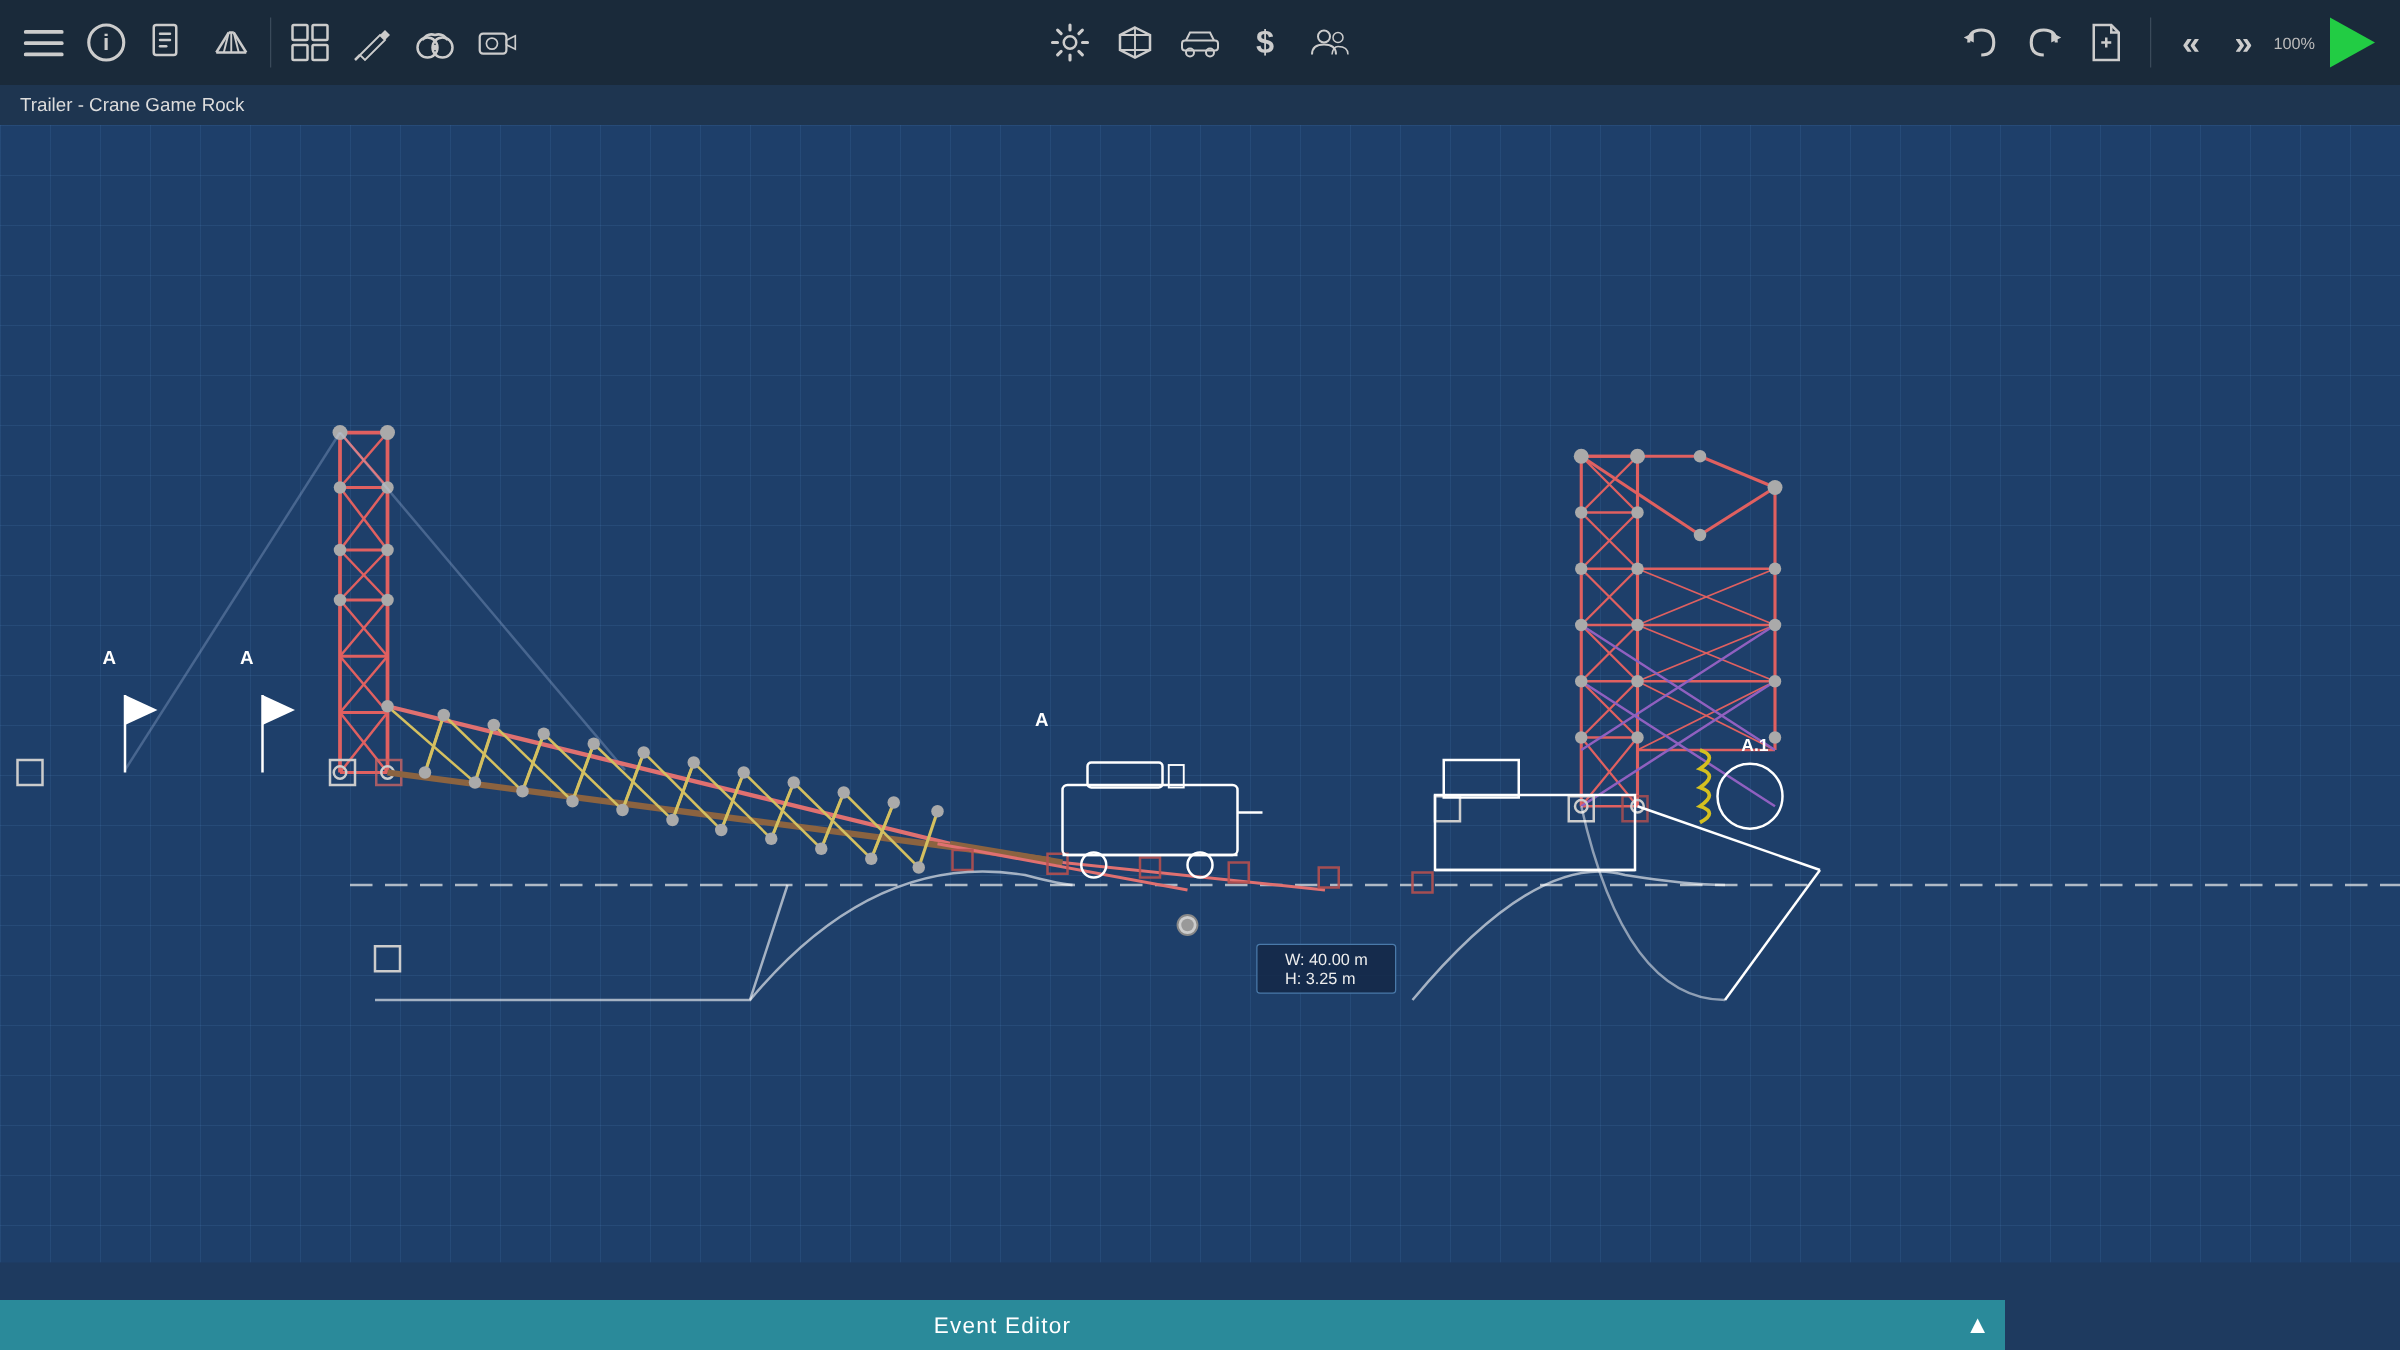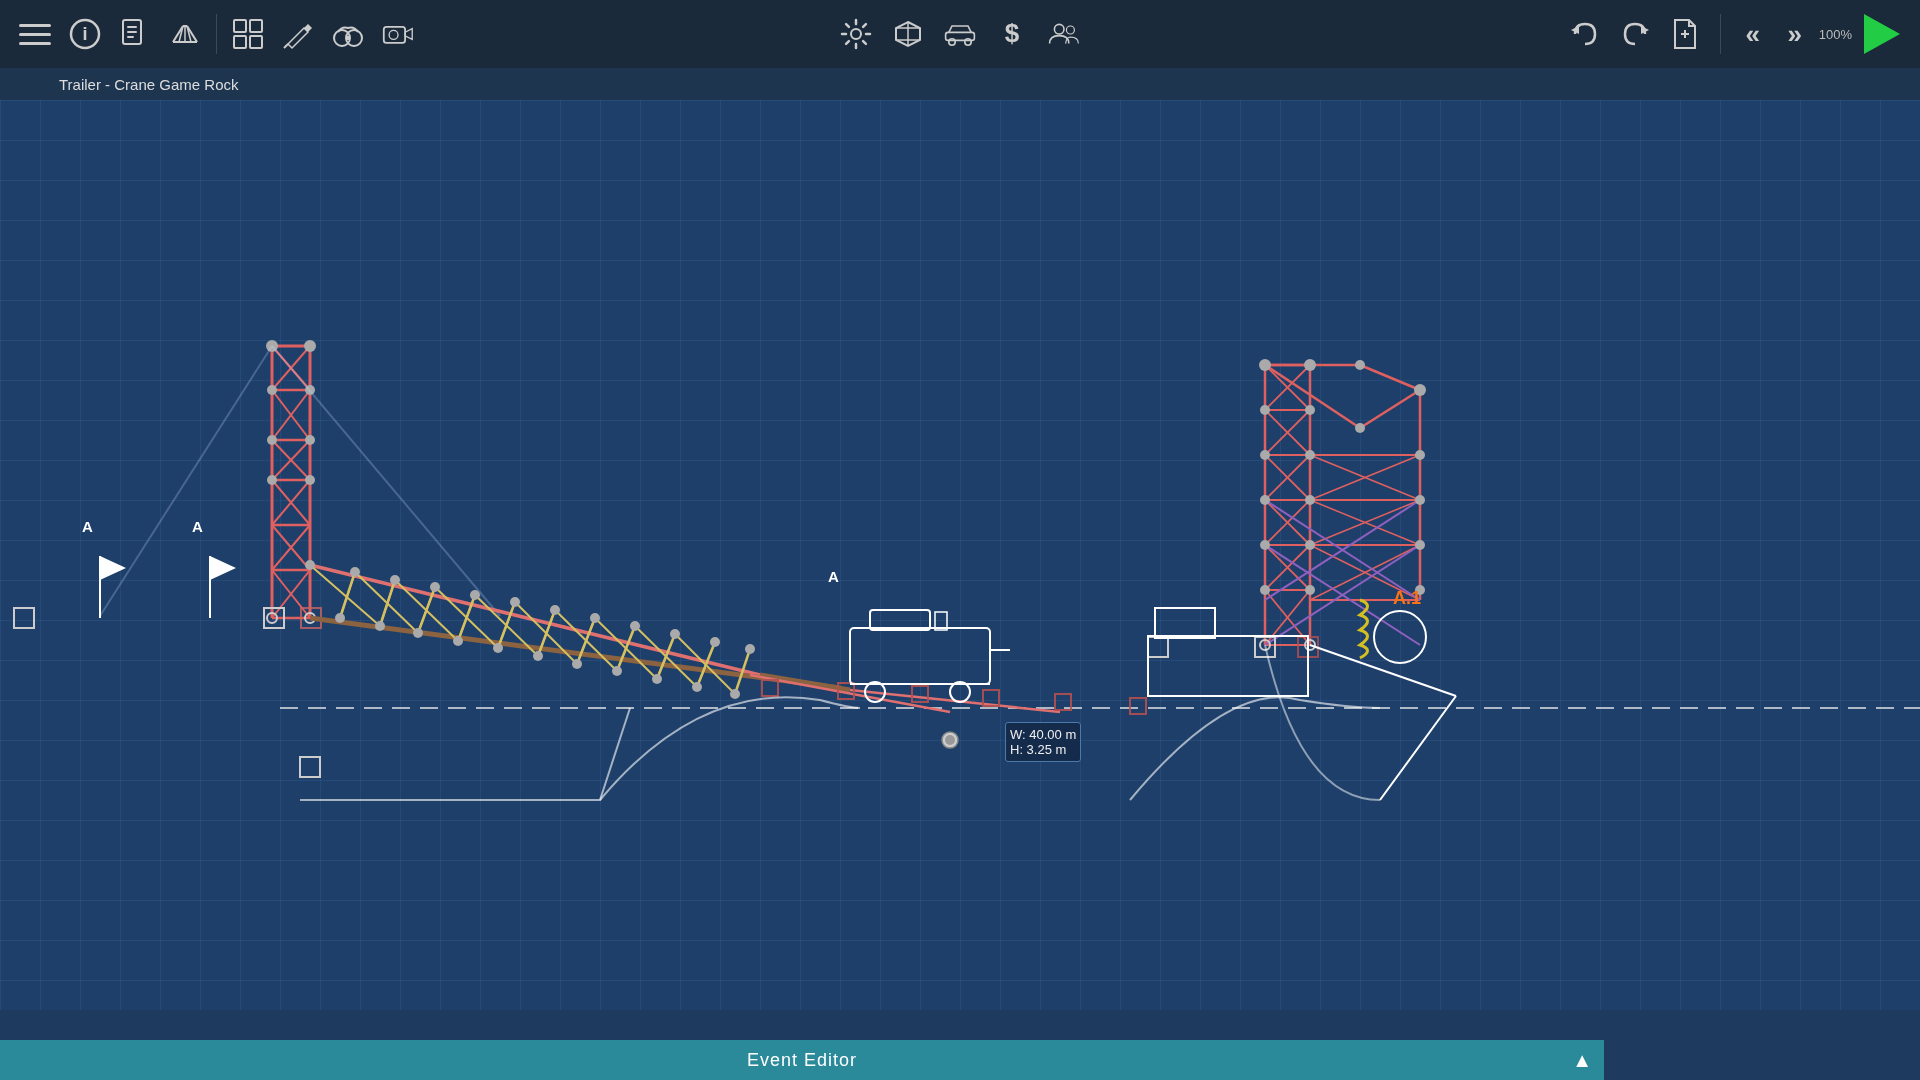--- a/index.html
+++ b/index.html
@@ -93,21 +93,20 @@
       width: 1920px;
       height: 32px;
       background: #1e3550;
       display: flex;
       align-items: center;
       padding: 0 16px;
     }
     .subtitle-text {
       color: #ddd;
       font-size: 15px;
-      margin-left: 43px;
     }
 
     
     #main-canvas {
       width: 1920px;
       height: 910px;
       background: #1e3f6a;
       position: relative;
       overflow: hidden;
     }
@@ -165,23 +164,24 @@
       font-weight: bold;
       pointer-events: none;
     }
 
     .measurement-box {
       position: absolute;
       background: rgba(20,40,70,0.85);
       border: 1px solid #4a7aaa;
       color: #eee;
       font-size: 13px;
-      padding: 4px 4px;
+      padding: 4px 22px;
       border-radius: 3px;
       pointer-events: none;
+      margin-top: 33px;
     }
 
     
     .icon-svg {
       fill: #ccc;
       width: 32px;
       height: 32px;
     }
   </style>
 </head>
@@ -584,21 +584,21 @@
 
     <circle cx="1400" cy="537" r="26" fill="none" stroke="white" stroke-width="2"></circle>
 
     <path d="M 1265 545 Q 1300 700 1380 700" fill="none" stroke="white" stroke-width="2" opacity="0.5"></path>
 
   </svg>
 
   <div class="annotation" style="left:82px;top:418px;">A</div>
   <div class="annotation" style="left:192px;top:418px;">A</div>
   <div class="annotation" style="left:828px;top:468px;">A</div>
-  <div class="annotation" style="left:1393px;top:488px;font-size:18px;color:#f97316;">A.1</div>
+  <div class="annotation" style="left:1393px;top:488px;font-size:14px;color:#ffffff;">A.1</div>
 
   <div class="measurement-box" style="left:1005px;top:622px;">
     <div>W: 40.00 m</div>
     <div>H: 3.25 m</div>
   </div>
 
 </div>
 
 <div id="bottom-bar">
   <span class="bottom-label">Event Editor</span>

